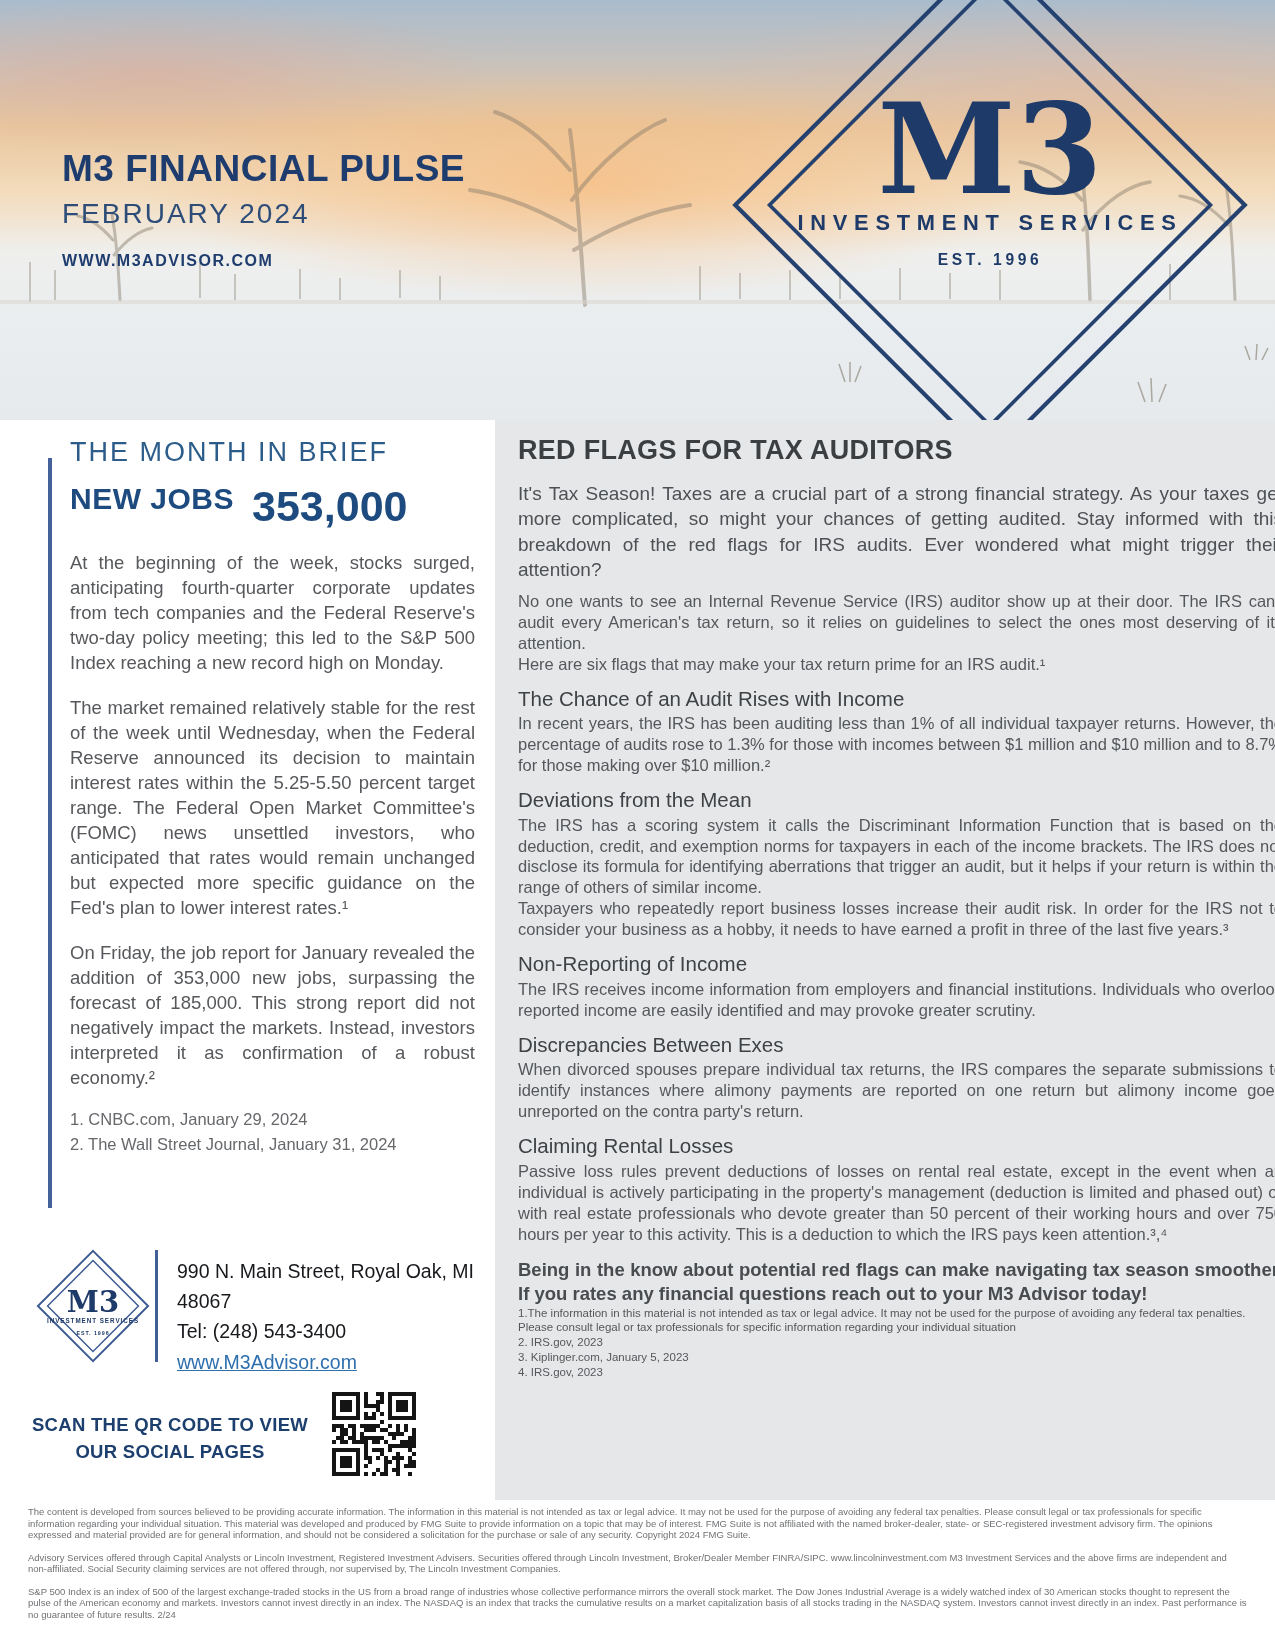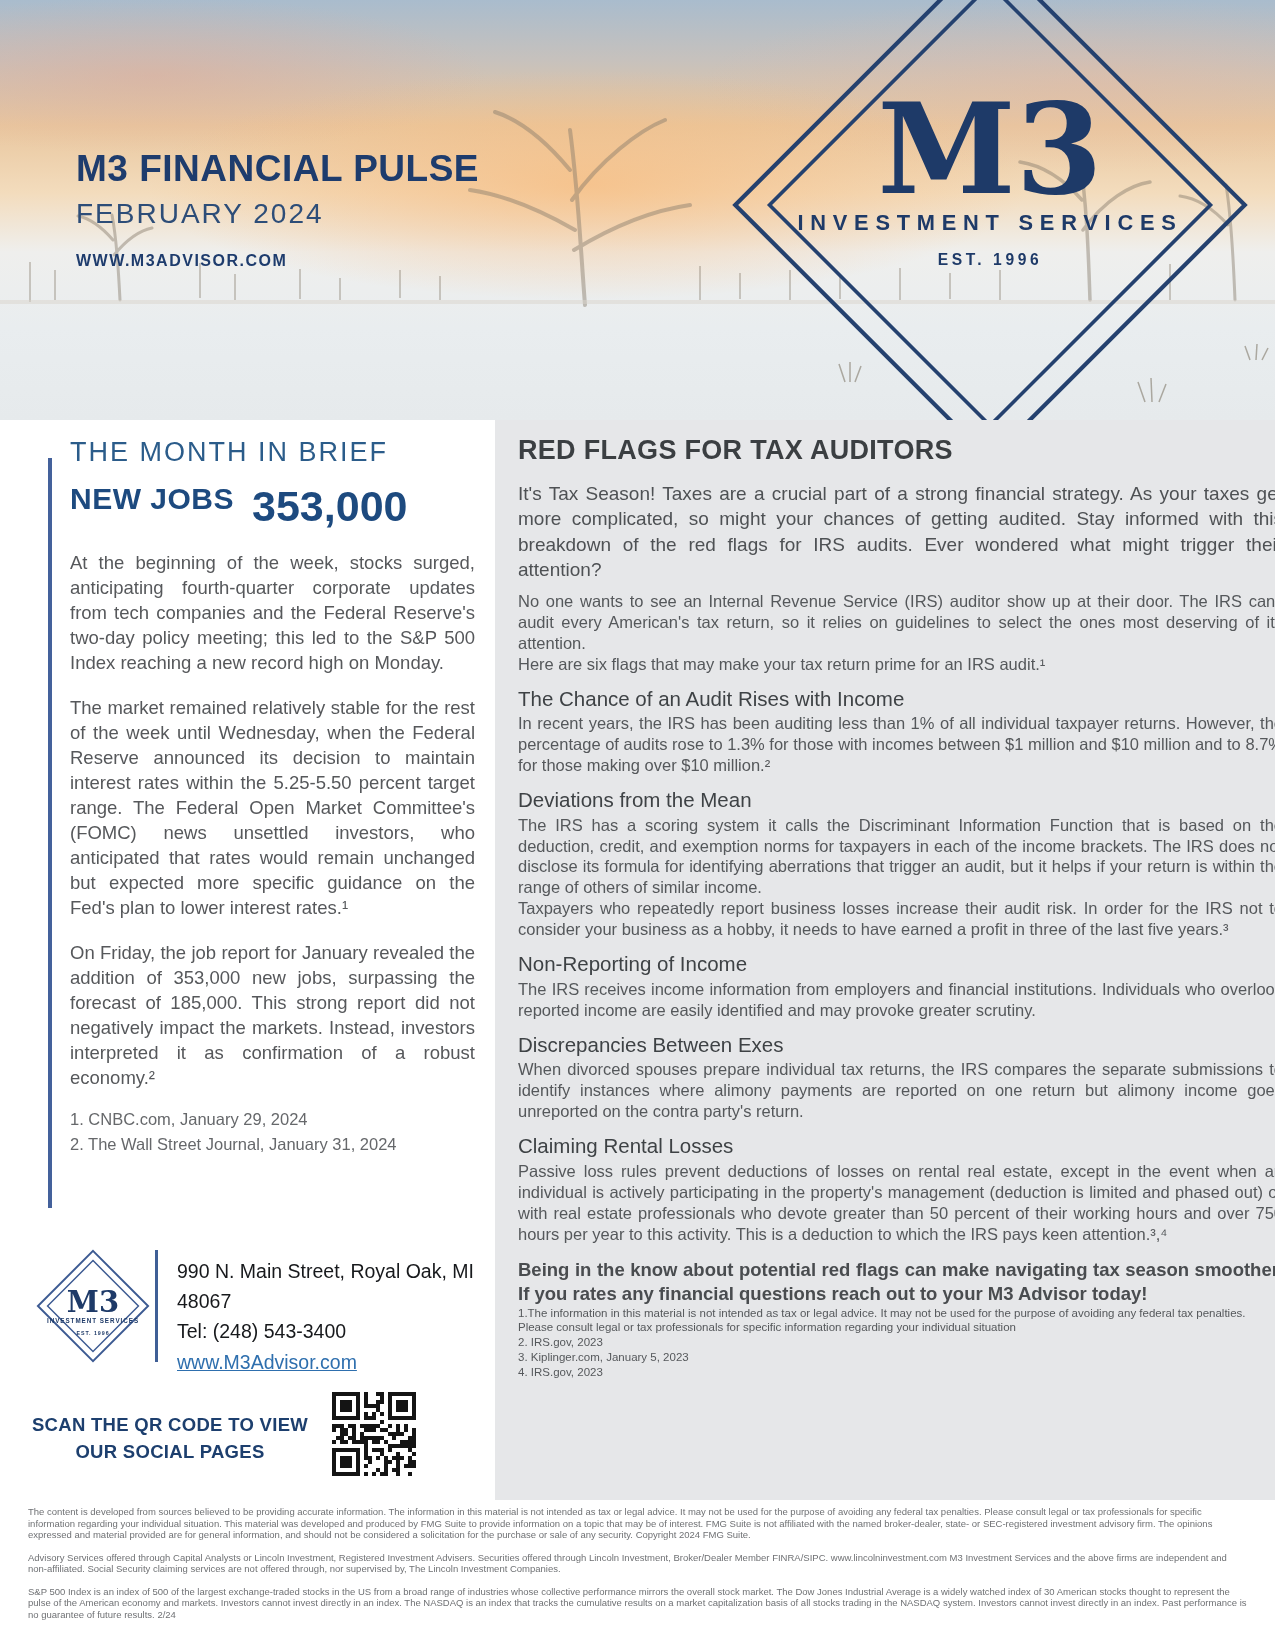--- a/index.html
+++ b/index.html
@@ -7,21 +7,21 @@
         font-family:"Liberation Sans",sans-serif;}
 
   
   .hero{position:absolute;left:0;top:0;width:1275px;height:420px;overflow:hidden;
     background:
       radial-gradient(ellipse 48% 38% at 46% 44%, rgba(247,186,124,.70), rgba(247,186,124,0) 72%),
       radial-gradient(ellipse 35% 25% at 12% 18%, rgba(226,168,148,.45), rgba(226,168,148,0) 75%),
       radial-gradient(ellipse 40% 28% at 85% 20%, rgba(233,185,160,.40), rgba(233,185,160,0) 75%),
       linear-gradient(180deg,#a9bccd 0%,#c6c1bd 14%,#e9c79f 30%,#f3dcbd 46%,#efefed 60%,#e9edef 78%,#e6eaec 100%);}
   .hero-art{position:absolute;left:0;top:0;width:100%;height:100%;}
-  .hero-text{position:absolute;left:76px;top:148px;}
+  .hero-text{position:absolute;left:62px;top:148px;}
   .hero-title{font-size:37px;font-weight:800;color:#1e3c6d;letter-spacing:.5px;}
   .hero-sub{font-size:28px;font-weight:400;color:#2d4d78;letter-spacing:2px;margin-top:8px;}
   .hero-web{font-size:16px;font-weight:700;color:#1e3c6d;letter-spacing:1.5px;margin-top:22px;}
   .brand{position:absolute;left:730px;top:-55px;width:520px;height:520px;pointer-events:none;}
 
   
   .left-bar{position:absolute;left:48px;top:458px;width:4px;height:750px;background:#44619b;}
   .left-col{position:absolute;left:70px;top:436px;width:405px;}
   .kicker{font-size:27px;font-weight:400;color:#2b5c8a;letter-spacing:2px;line-height:1.2;}
   .headline{display:flex;align-items:flex-start;gap:18px;margin-top:14px;color:#1d4a7f;}

